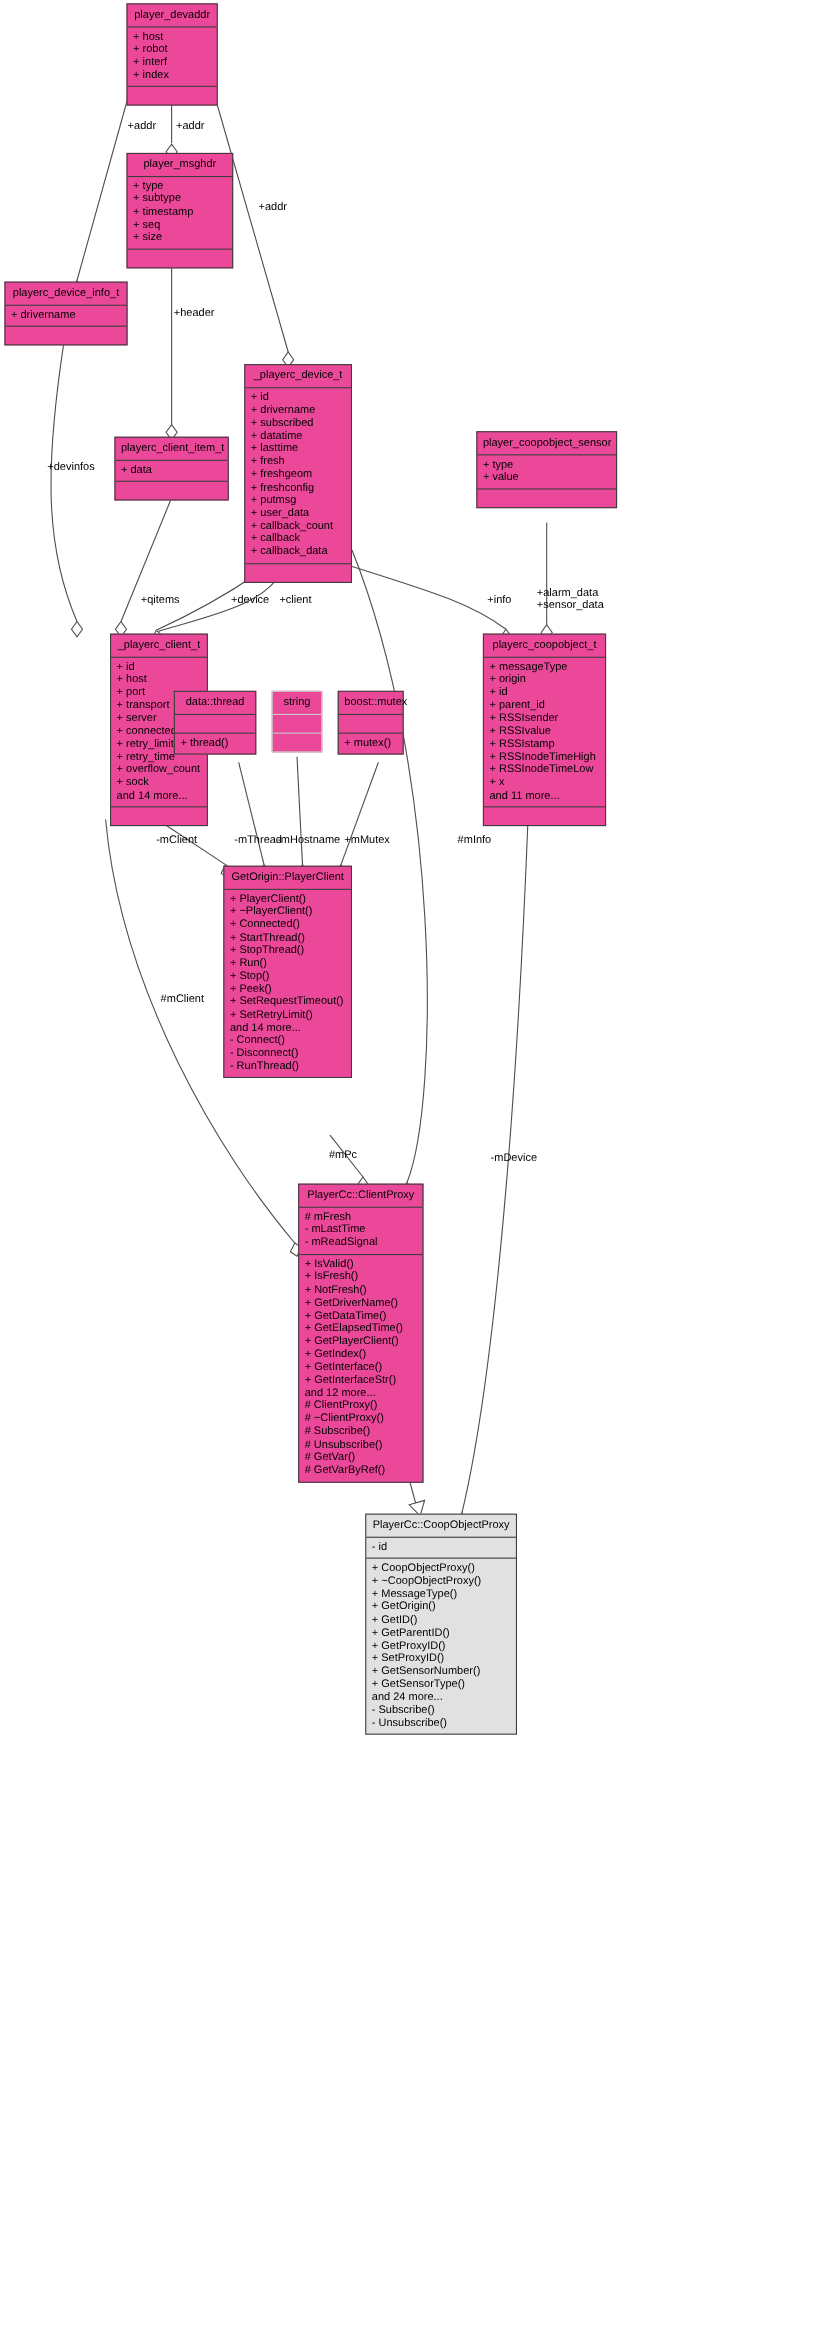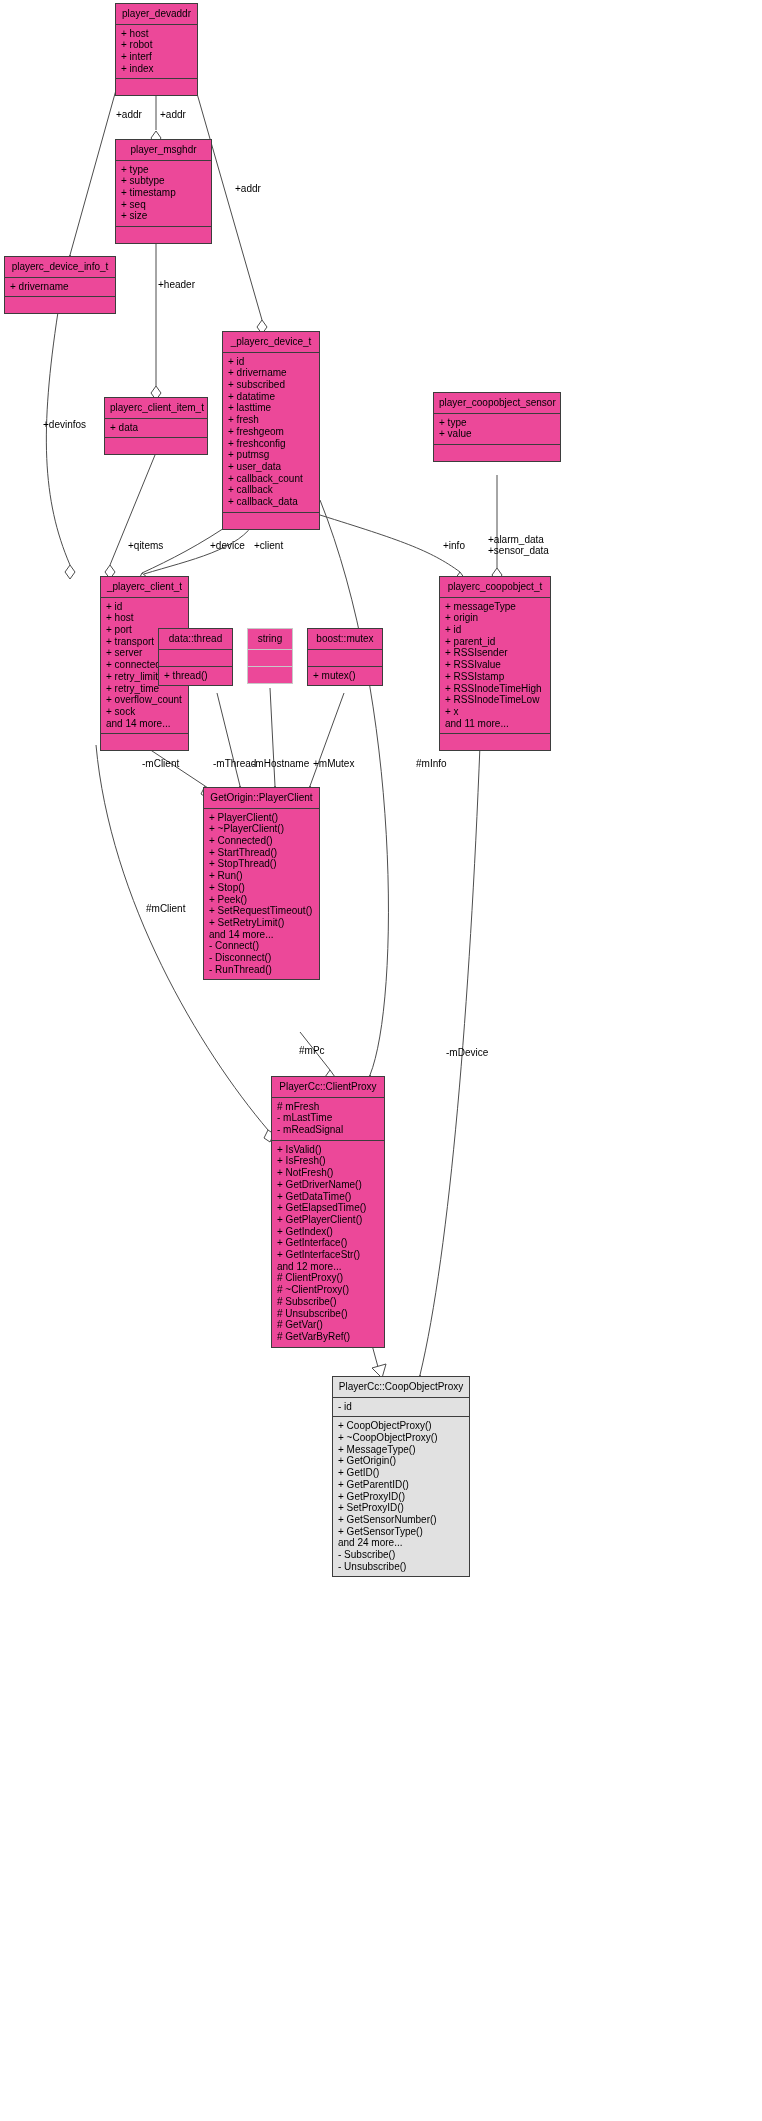--- a/index.html
+++ b/index.html
@@ -264,21 +264,21 @@
       <div class="n-row">+ thread()</div>
     </div>
   </div>
 
   <div class="node greyed" style="left:247px; top:628px; width:46px;">
     <div class="n-title">string</div>
     <div class="n-attrs"></div>
     <div class="n-ops"></div>
   </div>
 
-  <div class="node" style="left:307px; top:628px; width:76px;">
+  <div class="node" style="left:307px; top:628px; width:60px;">
     <div class="n-title">boost::mutex</div>
     <div class="n-attrs"></div>
     <div class="n-ops">
       <div class="n-row">+ mutex()</div>
     </div>
   </div>
 
   <div class="node" style="left:203px; top:787px; width:117px;">
     <div class="n-title">GetOrigin::PlayerClient</div>
     <div class="n-ops">

